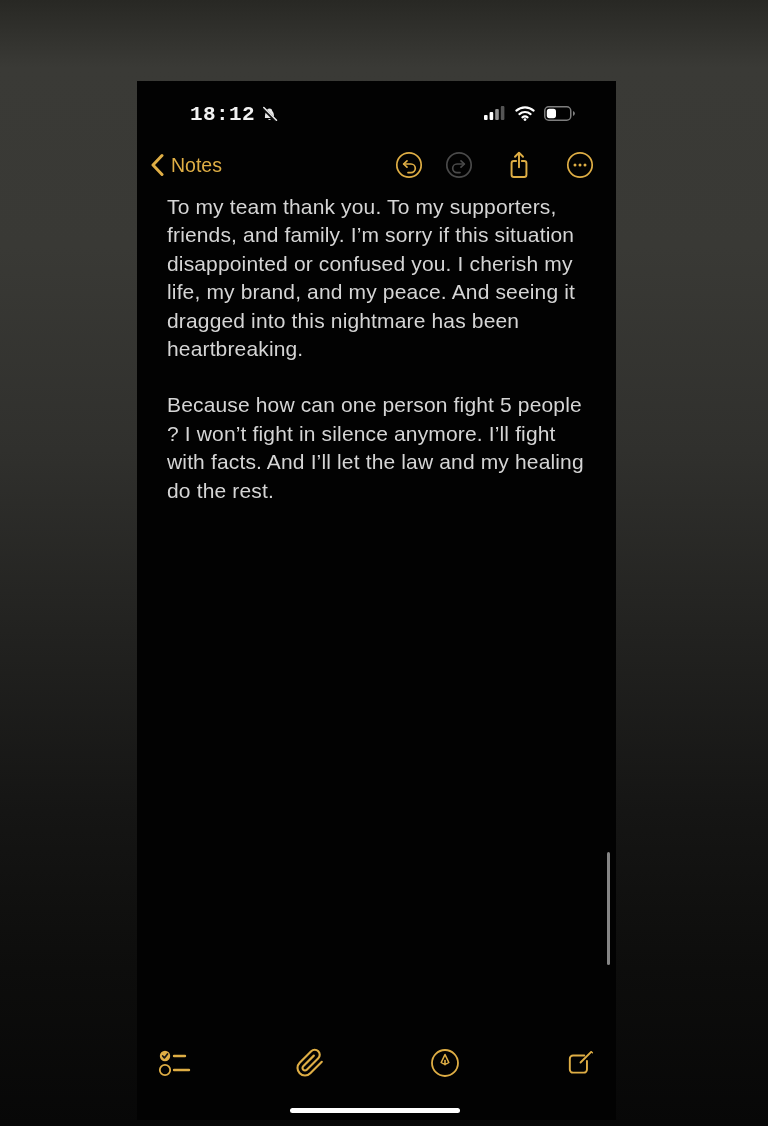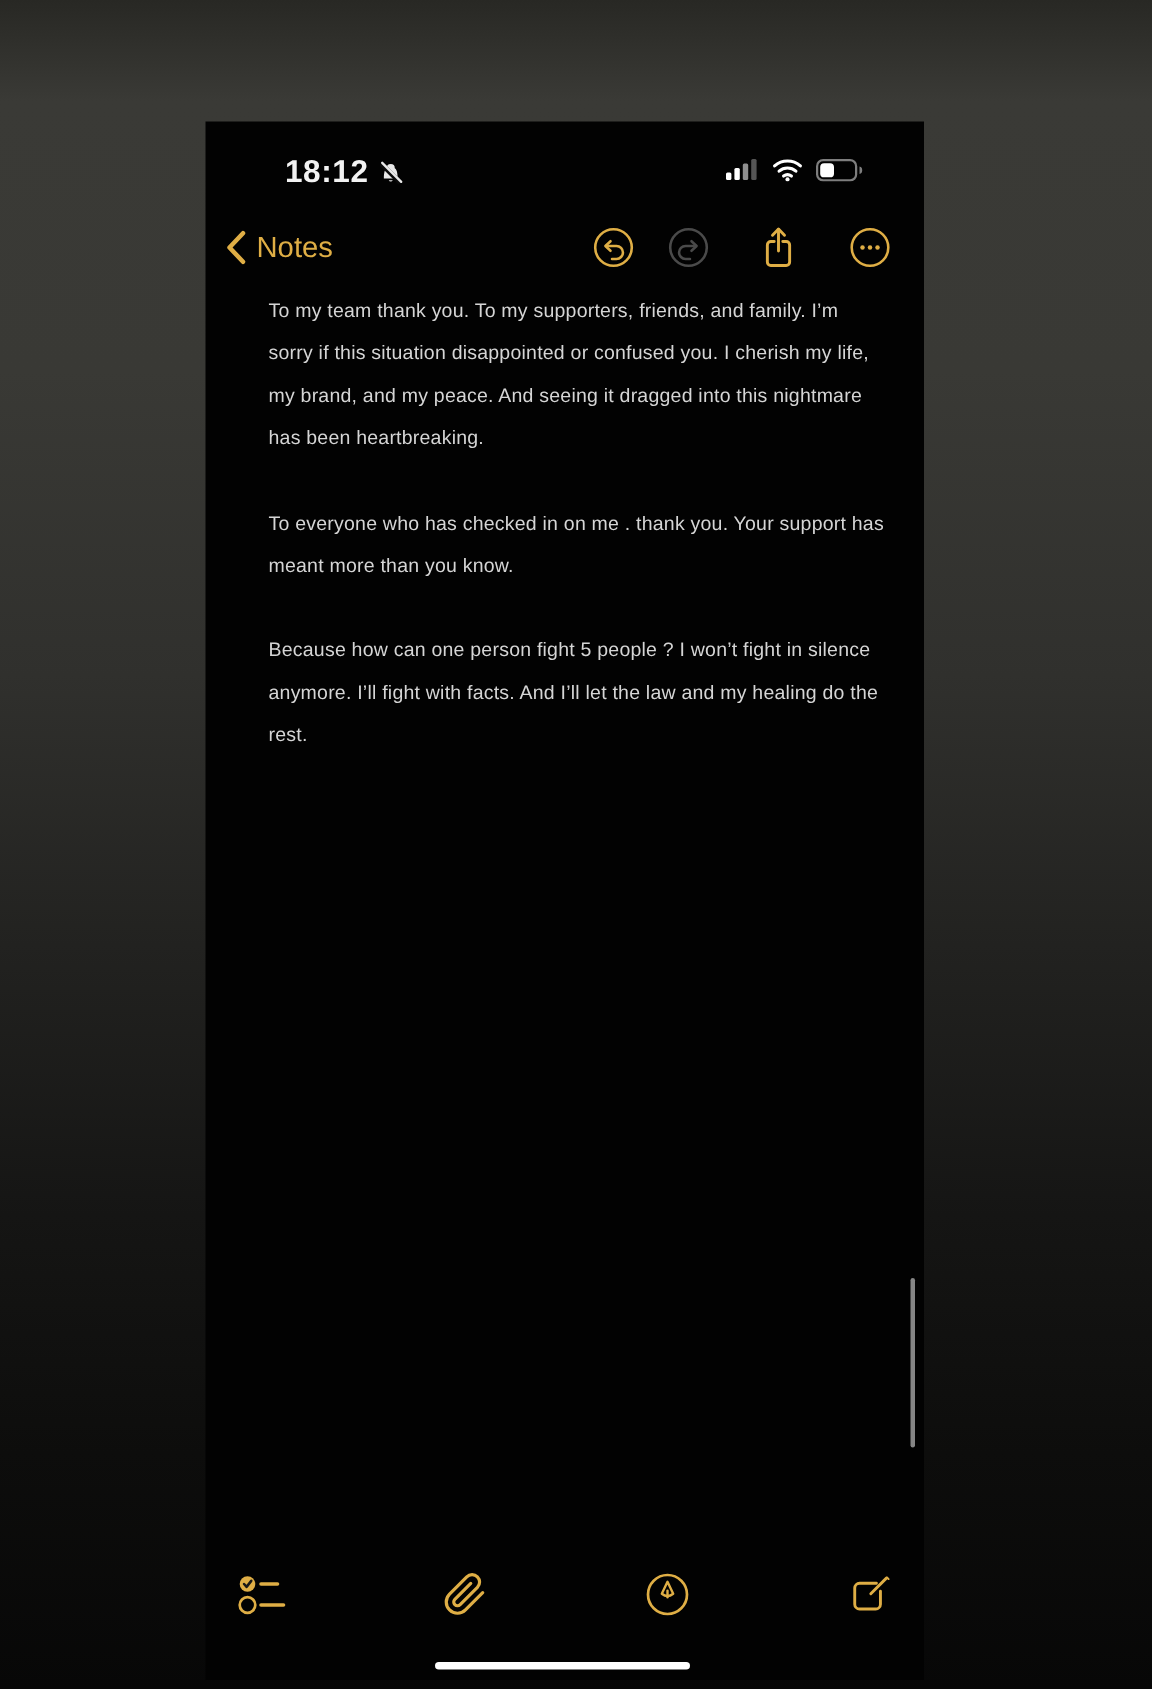--- a/index.html
+++ b/index.html
@@ -11,35 +11,35 @@
   .backdrop{position:absolute;inset:0;
     background:linear-gradient(180deg,#282824 0%,#3a3a36 6%,#393935 22%,#30302d 40%,#222220 56%,#151514 72%,#0d0d0c 86%,#070707 100%);
   }
   .phone{
     position:absolute;left:137px;top:81px;width:479px;height:1039px;
     background:#020202;
   }
   
   .status-bar{position:absolute;top:0;left:0;right:0;height:56px;}
   .time-wrap{position:absolute;left:53px;top:22px;display:flex;align-items:center;gap:5px;}
-  .time{font-size:21px;font-weight:700;color:#f2f2f2;letter-spacing:.4px;}
+  .time{font-size:21px;font-weight:700;color:#f2f2f2;letter-spacing:.4px;font-family:Liberation Mono, monospace;}
   .status-right{position:absolute;right:41px;top:25px;display:flex;align-items:center;gap:9px;}
   
   .nav-bar{position:absolute;top:66px;left:0;right:0;height:42px;}
   .back{position:absolute;left:13px;top:6px;display:flex;align-items:flex-end;gap:7px;cursor:pointer;}
   .back-label{color:var(--accent,#dfae45);font-size:19.5px;}
   .nav-icon{position:absolute;top:4px;width:28px;height:28px;}
   .nav-undo{left:258px;}
   .nav-redo{left:308px;}
   .nav-share{left:368px;top:2px;}
   .nav-more{left:429px;}
   
   .note-body{position:absolute;left:30px;right:26px;top:112px;}
   .note-body p{
-    margin:0 0 28px 12px;font-size:13px;line-height:28.4px;letter-spacing:.15px;
+    margin:0 0 28px 0;font-size:21px;line-height:28.4px;letter-spacing:.15px;
     color:#d5d5d5;white-space:pre-wrap;
   }
   .scrollbar{position:absolute;left:470px;top:771px;width:3px;height:113px;border-radius:2px;background:#858585;}
   
   .toolbar{position:absolute;left:0;right:0;top:962px;height:42px;}
   .tool{position:absolute;top:0;width:40px;height:40px;display:flex;align-items:center;justify-content:center;cursor:pointer;}
   .tool-checklist{left:18px;}
   .tool-attach{left:153px;}
   .tool-markup{left:288px;}
   .tool-compose{left:423px;}
@@ -132,21 +132,20 @@
         <circle cx="14" cy="14" r="12.2" fill="none" stroke="#dfae45" stroke-width="1.7"></circle>
         <circle cx="9" cy="14" r="1.5" fill="#dfae45"></circle>
         <circle cx="14" cy="14" r="1.5" fill="#dfae45"></circle>
         <circle cx="19" cy="14" r="1.5" fill="#dfae45"></circle>
       </svg>
     </span>
   </div>
 
   <div class="note-body">
     <p>To my team thank you. To my supporters, friends, and family. I’m sorry if this situation disappointed or confused you. I cherish my life, my brand, and my peace. And seeing it dragged into this nightmare has been heartbreaking.</p>
-    <p>To everyone who has checked in on me . thank you. Your support has meant more than you know.</p>
     <p>Because how can one person fight 5 people ? I won’t fight in silence anymore. I’ll fight with facts. And I’ll let the law and my healing do the rest.</p>
   </div>
 
   <div class="scrollbar"></div>
 
   <div class="toolbar">
 
     <span class="tool tool-checklist">
       <svg width="34" height="30" viewBox="0 0 34 30">
         <circle cx="7" cy="8" r="5.2" fill="#dfae45"></circle>

